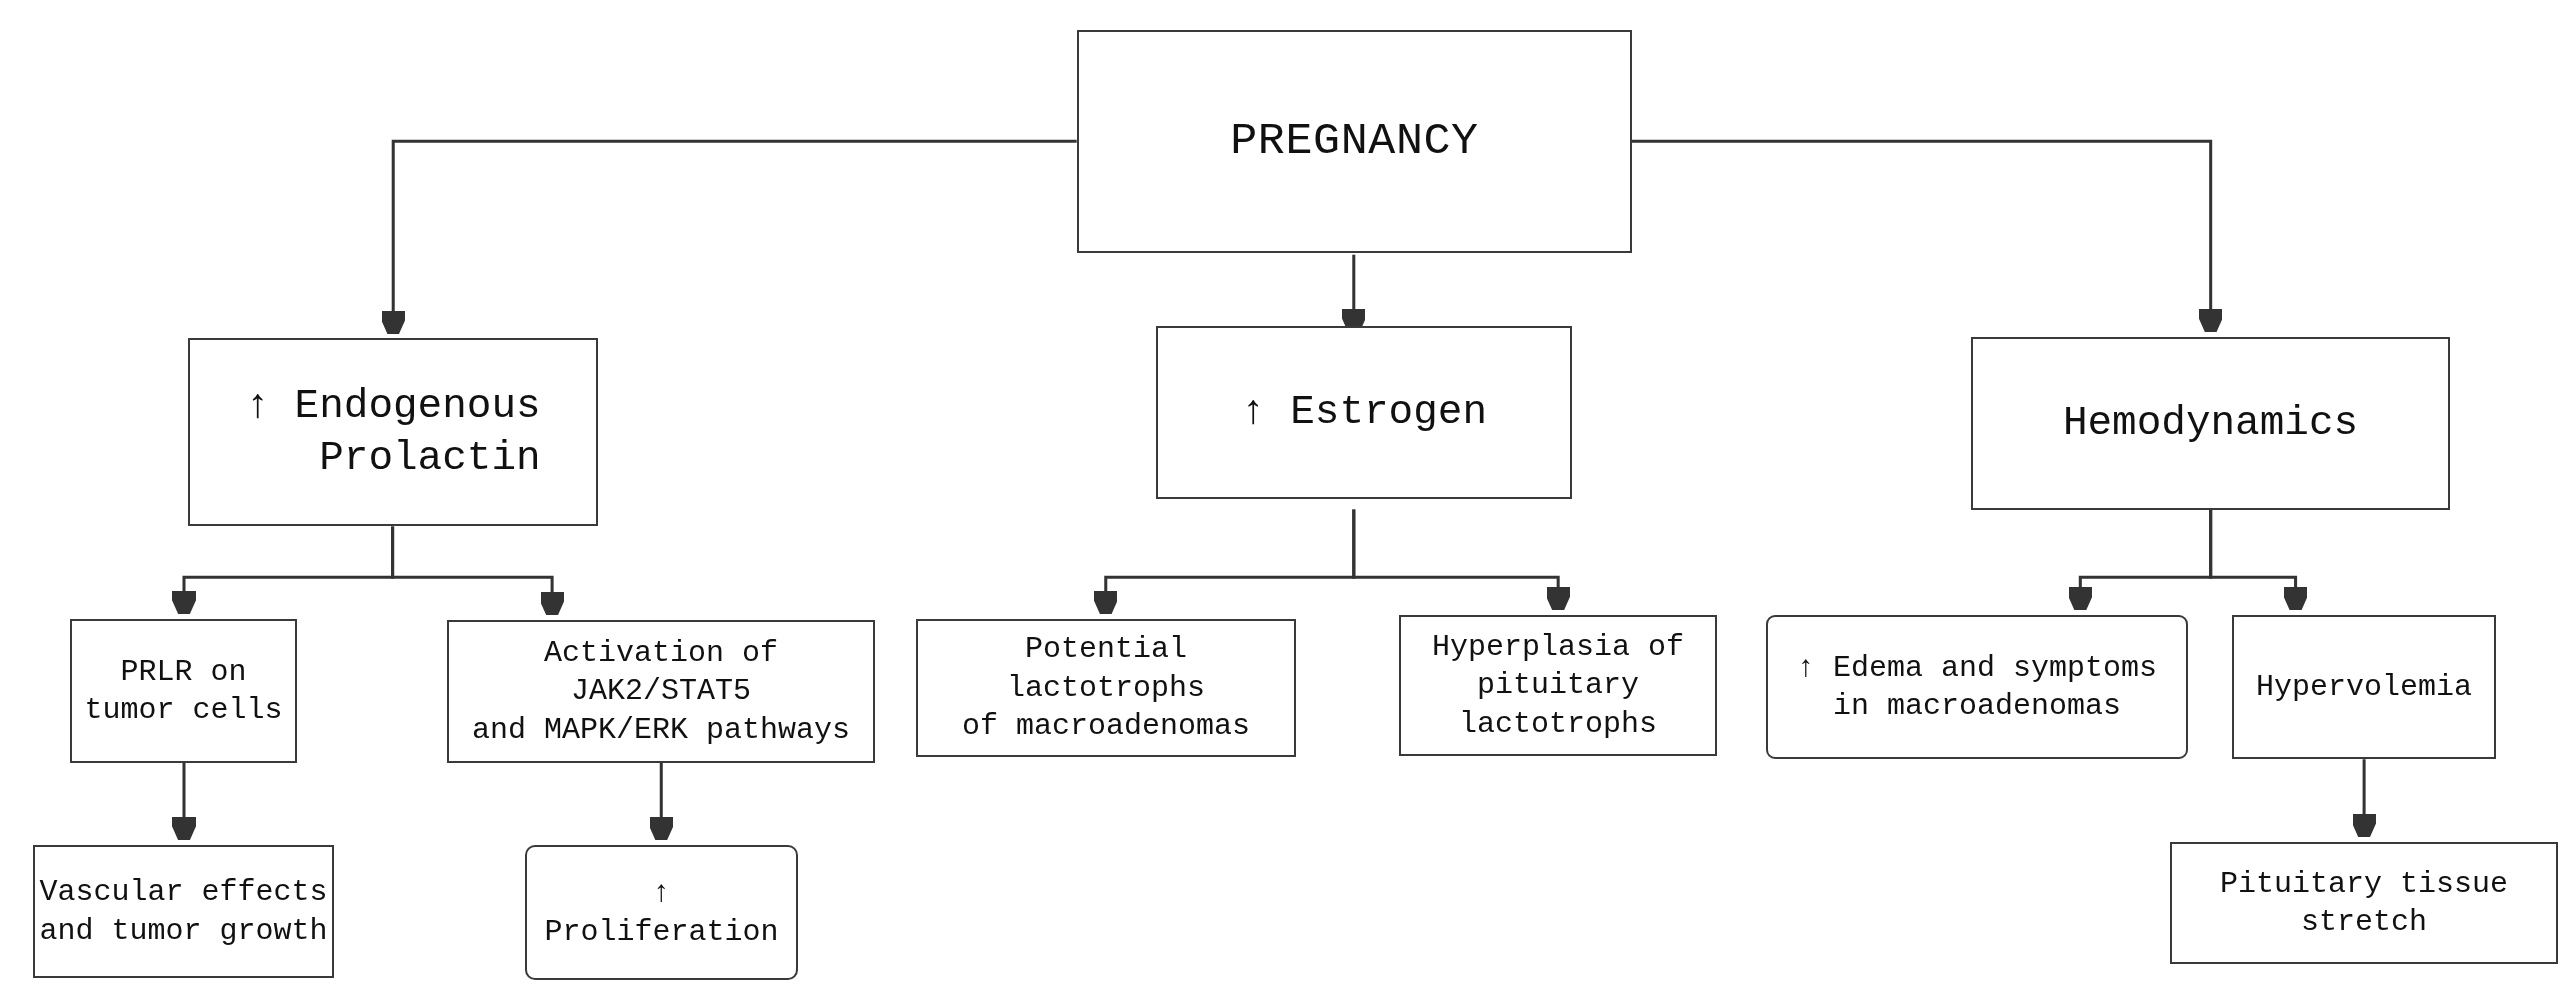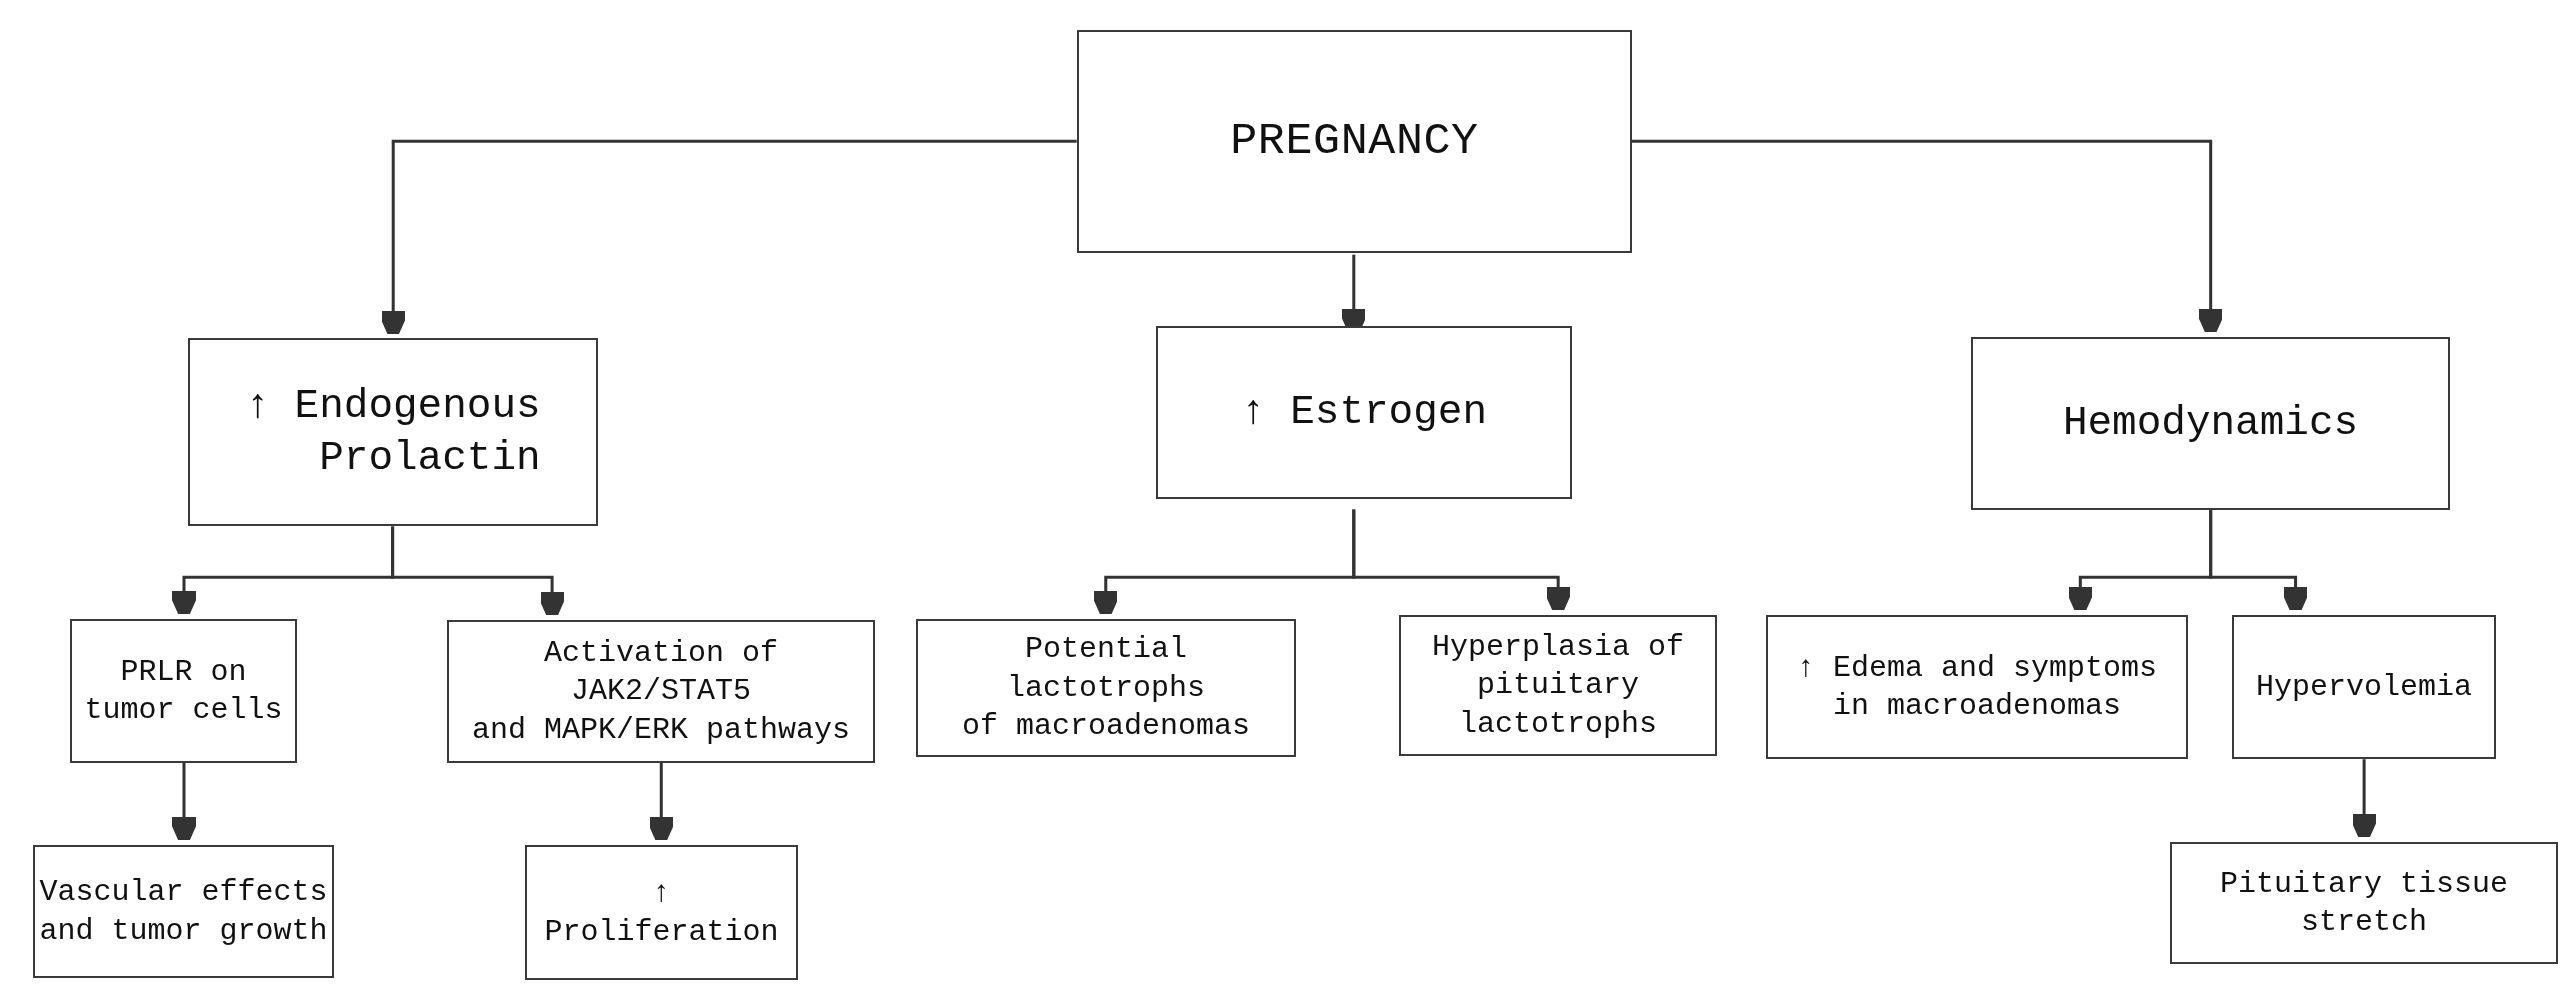--- a/index.html
+++ b/index.html
@@ -93,35 +93,35 @@
   <div class="node lvl3" style="left:916px;top:619px;width:380px;height:138px;">
     <span>Potential lactotrophs
 of macroadenomas</span>
   </div>
 
   <div class="node lvl3" style="left:1399px;top:615px;width:318px;height:141px;">
     <span>Hyperplasia of
 pituitary lactotrophs</span>
   </div>
 
-  <div class="node lvl3" style="left:1766px;top:615px;width:422px;height:144px;">
+  <div class="node lvl3" style="left:1766px;top:615px;width:422px;height:144px;border-radius:9px;">
     <span>↑ Edema and symptoms
 in macroadenomas</span>
   </div>
 
   <div class="node lvl3" style="left:2232px;top:615px;width:264px;height:144px;">
     <span>Hypervolemia</span>
   </div>
 
   <div class="node lvl3" style="left:33px;top:845px;width:301px;height:133px;">
     <span>Vascular effects
 and tumor growth</span>
   </div>
 
-  <div class="node lvl3" style="left:525px;top:845px;width:273px;height:135px;">
+  <div class="node lvl3" style="left:525px;top:845px;width:273px;height:135px;border-radius:10px;">
     <span>↑ Proliferation</span>
   </div>
 
   <div class="node lvl3" style="left:2170px;top:842px;width:388px;height:122px;">
     <span>Pituitary tissue stretch</span>
   </div>
 
 </div>
 
 

